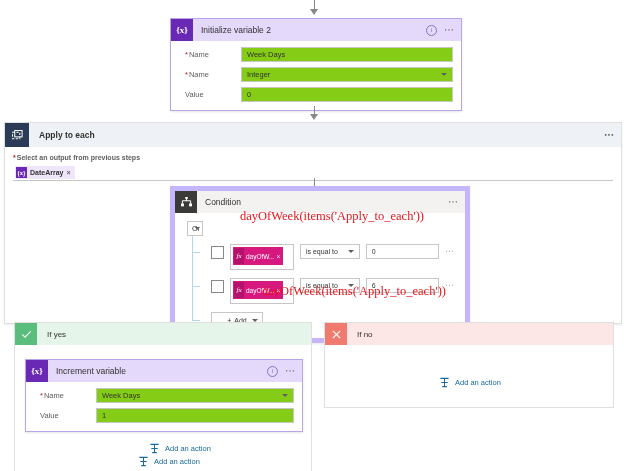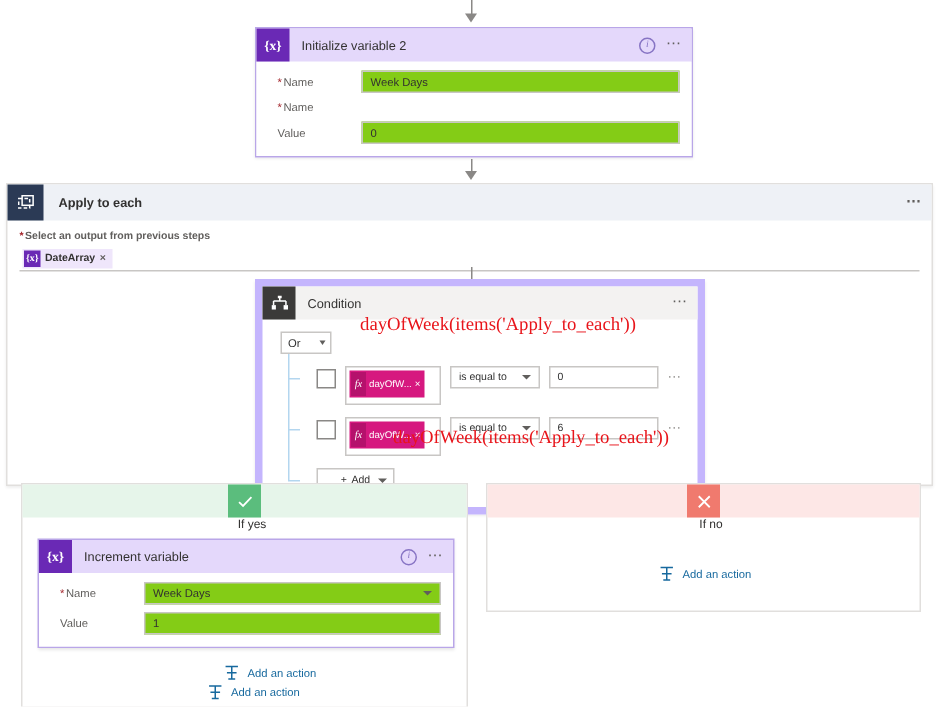--- a/index.html
+++ b/index.html
@@ -174,21 +174,21 @@
   .token-x { color: #605e5c; font-size: 7px; }
 
   
   .cond-card { border: 5px solid #c4b5fd; }
   .cond-card .card-header { background: #f3f2f1; }
   .cond-icon { background: #3b3a39; }
 
   .cond-body { padding: 8px 10px 10px 10px; position: relative; }
 
   .or-box {
-    width: 34px; height: 15px;
+    width: 16px; height: 15px;
     border: 1px solid #c8c6c4;
     background: #fff;
     display: flex; align-items: center;
     padding: 0 4px;
     font-size: 7.5px;
     position: relative;
     box-sizing: border-box;
   }
   .or-chev {
     position: absolute; right: 3px;
@@ -296,21 +296,20 @@
   
   .branch {
     position: absolute;
     border: 1px solid #e1dfdd;
     background: #ffffff;
   }
   .branch-header {
     height: 22px;
     display: flex;
     align-items: center;
-    flex-direction: column;
   }
   .branch-ico {
     width: 22px; height: 22px;
     flex: 0 0 22px;
     display: flex; align-items: center; justify-content: center;
     color: #ffffff;
     font-size: 11px;
   }
   .branch-title { margin-left: 10px; font-size: 8px; color: #323130; }
   .yes .branch-header { background: #e6f5ea; }
@@ -359,20 +358,24 @@
         <span class="req">*</span><span>Name</span>
       </div>
       <div class="fctrl">
         <span>Week Days</span>
       </div>
     </div>
 
     <div class="frow">
       <div class="flabel">
         <span class="req">*</span><span>Name</span>
+      </div>
+      <div class="fctrl">
+        <span>Integer</span>
+        <span class="chev"></span>
       </div>
     </div>
 
     <div class="frow">
       <div class="flabel">Value</div>
       <div class="fctrl">
         <span>0</span>
       </div>
     </div>
 

